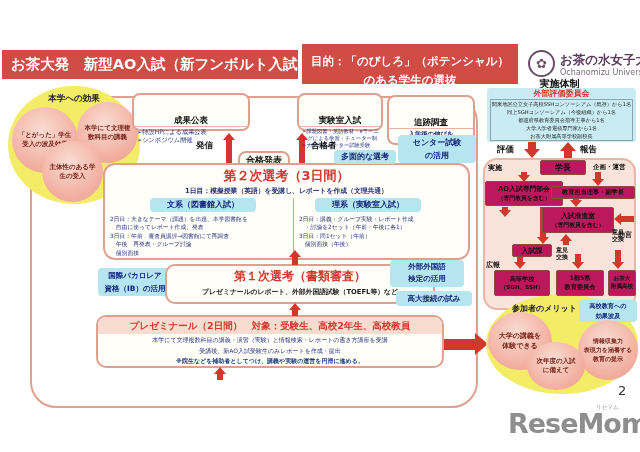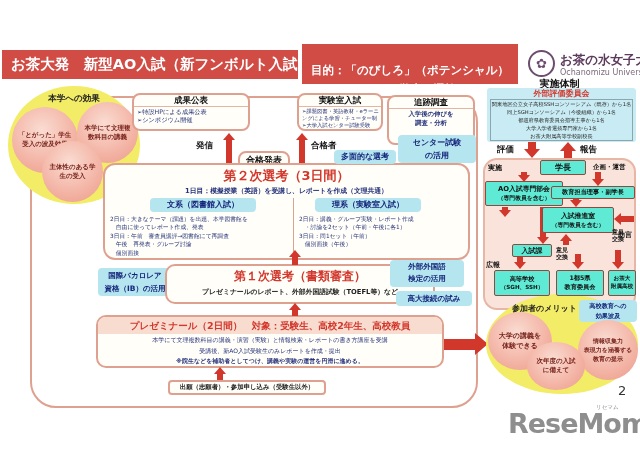--- a/index.html
+++ b/index.html
@@ -1,54 +1,54 @@
 <!DOCTYPE html>
 <html><head>
 <meta charset="utf-8">
 <style>
   * { margin:0; padding:0; box-sizing:border-box; }
   body { font-family:"DejaVu Sans", sans-serif; background:#fff; }
   #page { position:relative; width:640px; height:452px; background:#fff; overflow:hidden; }
   .abs { position:absolute; }
   .redbg { background:#d04c45; color:#fff; font-weight:bold; }
   .box { position:absolute; background:#fffef8; border:2px solid #dfa18f; border-radius:8px; }
-  .boxtitle { font-weight:bold; font-size:8.5px; line-height:11px; text-align:center; color:#111; border-bottom:1px solid #e6b4a4; }
+  .boxtitle { font-weight:bold; font-size:8.5px; line-height:11px; text-align:center; color:#111; border-bottom:1px solid #e6b4a4;margin-top:20px; }
   .bul { color:#26337b; font-size:6.2px; line-height:8.2px; padding:1px 2px 0 3px; }
   .bul div::before { content:"\27A2 "; }
   .cyan { position:absolute; background:#b5e6ef; color:#15257b; font-weight:bold; text-align:center; border-radius:4px; }
   .lbl { position:absolute; font-weight:bold; color:#111; white-space:nowrap; }
   .redtxt { color:#d2372c; font-weight:bold; }
   .navy { color:#26337b; }
   .circle { position:absolute; border-radius:50%;
     background:radial-gradient(circle at 45% 35%, #fadcd2 0%, #f3b3a4 60%, #ea9a8a 100%);
     display:flex; flex-direction:column; align-items:center; justify-content:center;
     text-align:center; font-weight:bold; color:#79241c; }
   .yellow { position:absolute; border-radius:50%; background:#f3ec66; }
-  .obox { position:absolute; background:#5eead4; border:1px solid #8f4a40; border-radius:2px;
+  .obox { position:absolute; background:#be185d; border:1px solid #8f4a40; border-radius:2px;
     display:flex; flex-direction:column; align-items:center; justify-content:center;
     text-align:center; font-weight:bold; color:#111; }
   .panel { position:absolute; background:#f9e3da; border:2px solid #e7b6a5; border-radius:14px; }
   .arr { position:absolute; --c:#d2372c; --t:6px; --hw:6px; --hl:7px; }
   .arr.up::before { content:""; position:absolute; left:calc(50% - var(--t)/2); top:calc(var(--hl) - 1px); bottom:0; width:var(--t); background:var(--c); }
   .arr.up::after { content:""; position:absolute; left:calc(50% - var(--hw)); top:0; border-left:var(--hw) solid transparent; border-right:var(--hw) solid transparent; border-bottom:var(--hl) solid var(--c); }
   .arr.down::before { content:""; position:absolute; left:calc(50% - var(--t)/2); top:0; bottom:calc(var(--hl) - 1px); width:var(--t); background:var(--c); }
   .arr.down::after { content:""; position:absolute; left:calc(50% - var(--hw)); bottom:0; border-left:var(--hw) solid transparent; border-right:var(--hw) solid transparent; border-top:var(--hl) solid var(--c); }
   .arr.rightd::before { content:""; position:absolute; top:calc(50% - var(--t)/2); left:0; right:calc(var(--hl) - 1px); height:var(--t); background:var(--c); }
   .arr.rightd::after { content:""; position:absolute; top:calc(50% - var(--hw)); right:0; border-top:var(--hw) solid transparent; border-bottom:var(--hw) solid transparent; border-left:var(--hl) solid var(--c); }
   .arr.leftd::before { content:""; position:absolute; top:calc(50% - var(--t)/2); right:0; left:calc(var(--hl) - 1px); height:var(--t); background:var(--c); }
   .arr.leftd::after { content:""; position:absolute; top:calc(50% - var(--hw)); left:0; border-top:var(--hw) solid transparent; border-bottom:var(--hw) solid transparent; border-right:var(--hl) solid var(--c); }
 </style>
 </head>
 <body>
 
 <div id="page">
 
   <div class="abs redbg" style="left:2px;top:50px;width:296px;height:29px;font-size:14.5px;line-height:29px;padding-left:9px;white-space:nowrap;">お茶大発　新型AO入試（新フンボルト入試）</div>
 
-  <div class="abs redbg" style="left:302px;top:44px;width:216px;height:40px;text-align:center;font-size:11.5px;line-height:19px;padding-top:17px;">
+  <div class="abs redbg" style="left:302px;top:44px;width:216px;height:40px;text-align:center;font-size:11.5px;line-height:19px;padding-top:8px;">
     <div>目的：「のびしろ」（ポテンシャル）</div>
     <div>のある学生の選抜</div>
   </div>
 
   <div class="abs" style="left:528px;top:50px;width:27px;height:27px;border:2px solid #6d4d6d;border-radius:50%;display:flex;align-items:center;justify-content:center;color:#6d4d6d;font-size:13px;">
       <span>✿</span>
     </div>
   <div class="abs" style="left:560px;top:52px;font-family:'DejaVu Serif',serif;font-weight:bold;font-size:12.5px;color:#5c3a5c;white-space:nowrap;">お茶の水女子大学</div>
   <div class="abs" style="left:560px;top:68px;font-size:8px;color:#7c6a7c;white-space:nowrap;">Ochanomizu University</div>
   <div class="lbl" style="left:483px;top:77px;width:153px;text-align:center;font-size:10px;">実施体制</div>
@@ -141,21 +141,20 @@
   <div class="box" style="left:96px;top:315px;width:348px;height:53px;border-radius:10px;overflow:hidden;z-index:3;">
     <div class="redtxt" style="height:17px;line-height:17px;background:#f9dcd0;text-align:center;font-size:9.5px;">プレゼミナール（2日間）　対象：受験生、高校2年生、高校教員</div>
     <div class="navy" style="text-align:center;font-size:6px;line-height:10.6px;padding-top:1px;">
       <div>本学にて文理複数科目の講義・演習（実験）と情報検索・レポートの書き方講座を受講</div>
       <div>受講後、新AO入試受験生のみレポートを作成・提出</div>
       <div style="font-weight:bold;">※院生などを補助者としてつけ、講義や実験の運営を円滑に進める。</div>
     </div>
   </div>
 
   <div class="arr up" style="left:213px;top:367px;width:14px;height:13px;z-index:4;"></div>
-  <div class="box" style="left:168px;top:380px;width:158px;height:15px;border-radius:4px;display:flex;align-items:center;justify-content:center;font-size:6.4px;font-weight:bold;color:#222;z-index:3;">出願（志願者）・参加申し込み（受験生以外）</div>
 
   <div class="arr rightd" style="left:444px;top:333px;width:44px;height:22px;--t:11px;--hw:11px;--hl:13px;z-index:2;"></div>
 
   <div class="abs" style="left:487px;top:88px;width:149px;height:54px;background:#c9ecf4;border-radius:3px;z-index:3;">
     <div class="redtxt" style="text-align:center;font-size:8px;line-height:11px;">外部評価委員会</div>
     <div style="margin:0 3px;border:1px solid #8aa6ae;font-size:5.2px;line-height:8px;text-align:center;color:#222;white-space:nowrap;overflow:hidden;">
       <div>関東地区公立女子高校SSHコンソーシアム（既存）から1名</div>
       <div>同上SGHコンソーシアム（今後組織）から1名</div>
       <div>都道府県教育委員会指導主事から1名</div>
       <div>大学入学者選抜専門家から1名</div>

